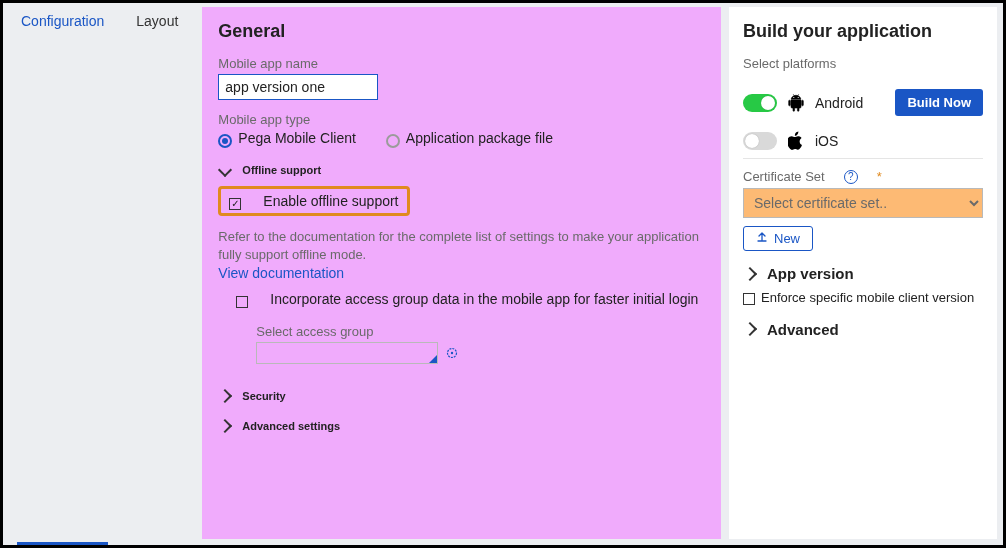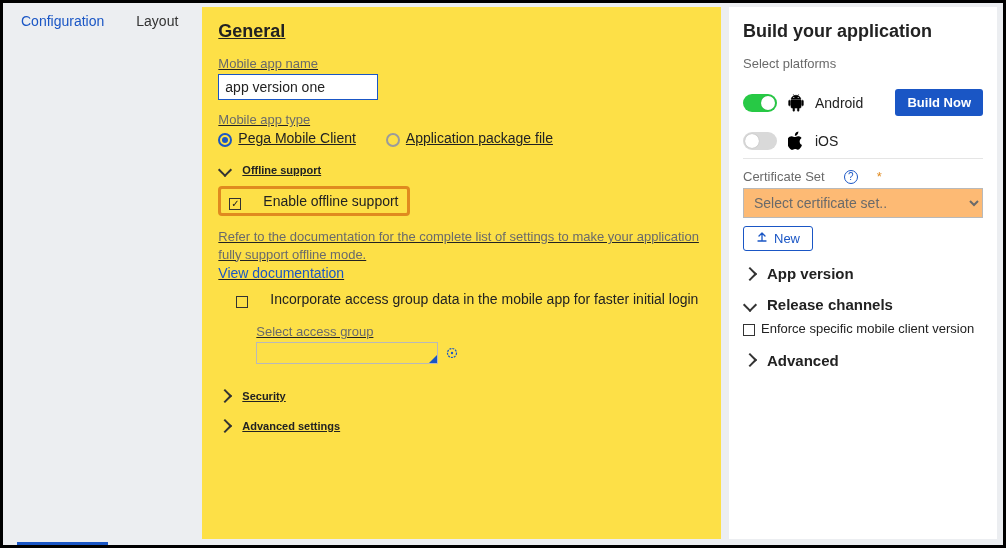--- a/index.html
+++ b/index.html
@@ -4,33 +4,33 @@
   <style>
     * { box-sizing: border-box; margin: 0; padding: 0; }
     body { font-family: Arial, Helvetica, sans-serif; font-size: 14px; color: #222; background: #fff; }
     .outer { width: 1006px; height: 548px; border: 3px solid #000; background: #eceef1; display: flex; }
 
     .tabs { display: flex; gap: 24px; padding: 6px 14px 0 14px; }
     .tab { padding: 4px 4px 8px 4px; cursor: pointer; color: #333; font-size: 14px; }
     .tab.active { color: #1a56c5; border-bottom: 3px solid #1a56c5; }
 
     .content { flex: 1; display: flex; gap: 8px; padding: 4px 6px 6px 6px; min-height: 0; }
-    .panel-left { flex: 1; background: #fde047; padding: 12px 16px 16px 16px; overflow: auto; text-decoration: underline; }
+    .panel-left { flex: 1; background: #f0abfc; padding: 12px 16px 16px 16px; overflow: auto; }
     .panel-right { width: 268px; background: #fff; padding: 12px 14px 16px 14px; overflow: auto; }
 
     h2.section { font-size: 18px; font-weight: bold; margin: 2px 0 14px 0; }
     .label-muted { color: #6a6a6a; font-size: 13px; margin-bottom: 3px; display: block; }
     .textinput { width: 160px; padding: 4px 6px; border: 1px solid #1a56c5; outline: none; font: inherit; color: #222; }
     .field-block { margin-bottom: 12px; }
 
     .radiogrp { display: flex; gap: 30px; align-items: center; margin-top: 2px; }
     .radio { width: 14px; height: 14px; border-radius: 50%; border: 2px solid #9b9b9b; display: inline-flex; align-items: center; justify-content: center; margin-right: 6px; position: relative; top: 2px; }
     .radio.checked { border-color: #1a56c5; }
     .radio.checked::after { content: ""; width: 6px; height: 6px; background: #1a56c5; border-radius: 50%; }
-    .radio-item { display: flex; align-items: center; cursor: pointer; }
+    .radio-item { display: flex; align-items: flex-end; cursor: pointer; }
 
     .collapse-head { display: flex; align-items: center; gap: 8px; font-weight: bold; font-size: 11px; margin: 18px 0 10px 0; cursor: pointer; }
     .chev { display: inline-block; width: 10px; height: 10px; transform: rotate(45deg); border-right: 2px solid #333; border-bottom: 2px solid #333; margin: 0 4px 0 2px; }
     .chev.right { transform: rotate(-45deg); }
     .chev.down { transform: rotate(45deg); }
 
     .hlbox { border: 3px solid #e08a1f; border-radius: 4px; padding: 4px 8px; display: inline-flex; align-items: center; gap: 6px; }
     .chk { width: 12px; height: 12px; border: 1px solid #333; display: inline-flex; align-items: center; justify-content: center; position: relative; top: 1px; }
     .chk.checked::after { content: "✓"; font-size: 10px; line-height: 1; color: #222; }
     .chk-item { display: inline-flex; gap: 22px; align-items: flex-end; cursor: pointer; }
@@ -191,24 +191,20 @@
             </svg>
         </span>
         <span>New</span>
       </button>
 
       <div class="rsection">
         <span class="chev right"></span>
         <span>App version</span>
       </div>
 
-      <div class="rsection">
-        <span class="chev down"></span>
-        <span>Release channels</span>
-      </div>
       <div class="rcheck-item">
         <span class="chk" style="margin-top:2px;"></span>
         <span>Enforce specific mobile client version</span>
       </div>
 
       <div class="rsection">
         <span class="chev right"></span>
         <span>Advanced</span>
       </div>
     </div>

